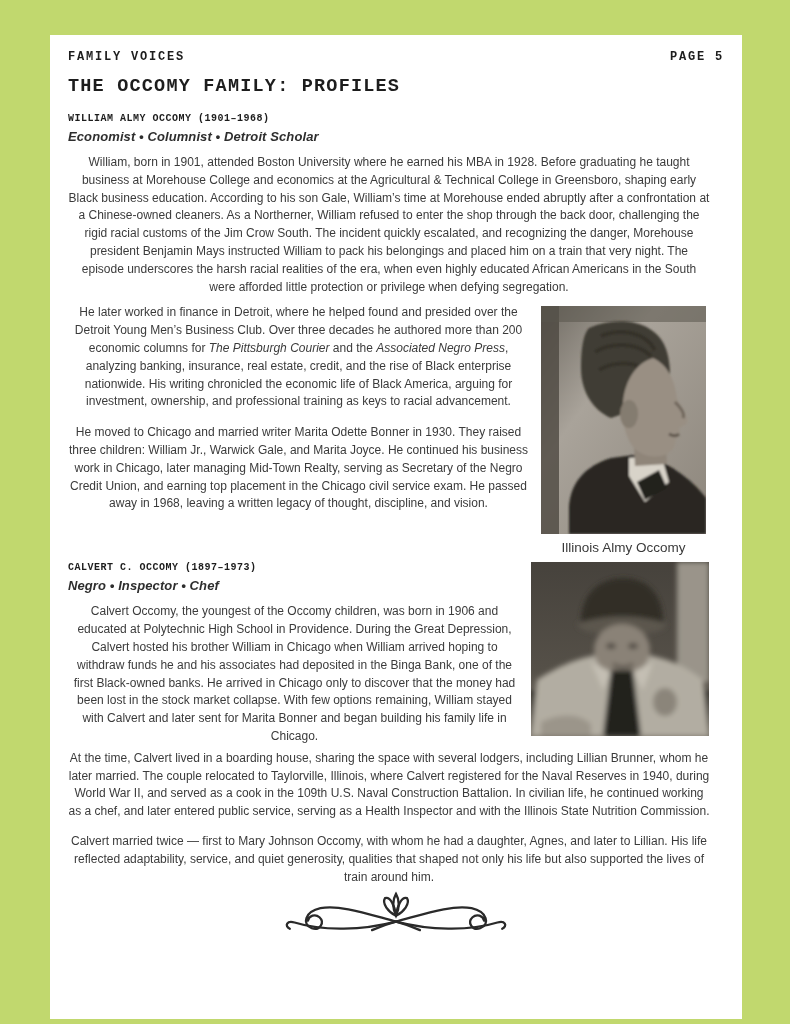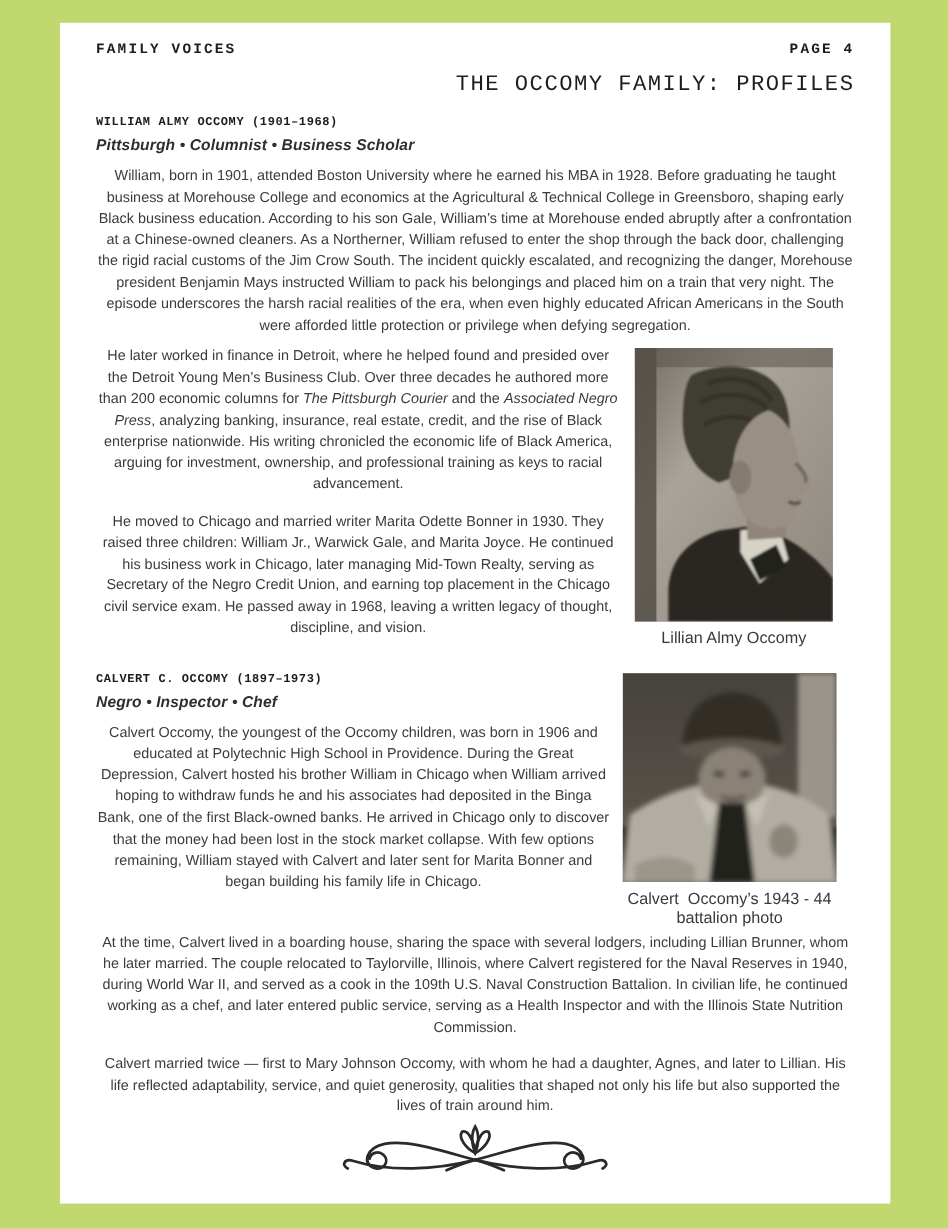--- a/index.html
+++ b/index.html
@@ -5,28 +5,28 @@
   :root{
     --border-green:#c1d86e;
     --heading-text:#1d1d1d;
     --body-text:#3b3b3b;
     --page-bg:#ffffff;
   }
   *{margin:0;padding:0;box-sizing:border-box;}
   html,body{width:790px;height:1024px;overflow:hidden;}
   body{background:var(--border-green);position:relative;
        font-family:"Liberation Sans",sans-serif;}
-  .page{position:absolute;left:50px;top:19px;width:692px;height:984px;
-        background:var(--page-bg);padding:0 30px;overflow:hidden;}
+  .page{position:absolute;left:50px;top:35px;width:692px;height:984px;
+        background:var(--page-bg);padding:0 18px;overflow:hidden;}
 
   .masthead{display:flex;justify-content:space-between;padding-top:15px;
         font-family:"Liberation Mono",monospace;font-weight:bold;
         font-size:12px;letter-spacing:1.8px;color:var(--heading-text);}
-  h1{margin-top:12px;text-align:right;font-family:"Liberation Mono",monospace;
-        font-weight:normal;font-size:18.5px;letter-spacing:1.2px;color:var(--heading-text);}
+  h1{margin-top:12px;text-align:left;font-family:"Liberation Mono",monospace;
+        font-weight:bold;font-size:18.5px;letter-spacing:1.2px;color:var(--heading-text);}
 
   h2{font-family:"Liberation Mono",monospace;font-weight:bold;font-size:10px;
         letter-spacing:.5px;color:var(--heading-text);}
   .subtitle{margin-top:5px;font-size:13px;font-weight:bold;font-style:italic;
         color:#2e2e2e;letter-spacing:.1px;}
   p.body{margin-top:10px;font-size:12px;line-height:17.8px;color:var(--body-text);
         max-width:642px;text-align:center;}
   p.body + p.body{margin-top:13px;}
 
   .sec-william h2{margin-top:16px;}
@@ -47,28 +47,28 @@
   .flourish{clear:both;margin-top:4px;text-align:center;}
   .flourish svg{display:inline-block;}
 </style>
 </head>
 <body>
 
 <div class="page">
 
   <div class="masthead">
     <span>FAMILY VOICES</span>
-    <span>PAGE 4</span>
+    <span>PAGE 5</span>
   </div>
 
   <h1>THE OCCOMY FAMILY: PROFILES</h1>
 
   <section class="sec-william">
     <h2>WILLIAM ALMY OCCOMY (1901–1968)</h2>
-    <p class="subtitle">Pittsburgh • Columnist • Business Scholar</p>
+    <p class="subtitle">Economist • Columnist • Detroit Scholar</p>
     <p class="body">William, born in 1901, attended Boston University where he earned his MBA in 1928. Before graduating he taught business at Morehouse College and economics at the Agricultural &amp; Technical College in Greensboro, shaping early Black business education. According to his son Gale, William’s time at Morehouse ended abruptly after a confrontation at a Chinese-owned cleaners. As a Northerner, William refused to enter the shop through the back door, challenging the rigid racial customs of the Jim Crow South. The incident quickly escalated, and recognizing the danger, Morehouse president Benjamin Mays instructed William to pack his belongings and placed him on a train that very night. The episode underscores the harsh racial realities of the era, when even highly educated African Americans in the South were afforded little protection or privilege when defying segregation.</p>
 
     <div class="wrap">
       <figure class="fig1">
         <svg width="165" height="228" viewBox="0 0 165 228" role="img">
           <defs>
             <linearGradient id="wbg" x1="0" y1="0" x2="1" y2="1">
               <stop offset="0" stop-color="#6f6a62"></stop>
               <stop offset="0.35" stop-color="#a9a39a"></stop>
               <stop offset="1" stop-color="#8d867c"></stop>
@@ -86,21 +86,21 @@
             <path d="M96,176 L118,164 L126,182 L104,194 Z" fill="#23211c"></path>
             <path d="M92,120 L124,118 L126,158 L94,160 Z" fill="#8f8579"></path>
             <path d="M48,22 C80,8 118,16 126,46 C132,68 128,84 122,94 L70,112 C52,104 40,86 40,62 C40,44 42,28 48,22 Z" fill="#413d34"></path>
             <path d="M60,30 C80,22 104,26 114,44 M54,46 C70,36 96,36 110,50 M58,64 C74,54 96,56 108,66" stroke="#2d2a23" stroke-width="4" fill="none" opacity=".6"></path>
             <path d="M112,52 C126,58 134,74 136,92 C138,100 144,106 146,112 C148,118 142,120 138,122 C140,128 138,132 134,134 C136,140 130,148 120,150 C108,152 96,148 90,138 C84,128 80,112 82,96 C84,74 96,56 112,52 Z" fill="#998f83"></path>
             <path d="M134,96 C140,102 144,108 142,112" stroke="#6f665b" stroke-width="3" fill="none"></path>
             <path d="M128,128 C132,130 136,130 138,128" stroke="#5f574d" stroke-width="3" fill="none"></path>
             <ellipse cx="88" cy="108" rx="9" ry="14" fill="#847b6f"></ellipse>
           </g>
         </svg>
-        <figcaption>Lillian Almy Occomy</figcaption>
+        <figcaption>Illinois Almy Occomy</figcaption>
       </figure>
 
       <p class="body"><span>He later worked in finance in Detroit, where he helped found and presided over the Detroit Young Men’s Business Club. Over three decades he authored more than 200 economic columns for </span><i>The Pittsburgh Courier</i><span> and the </span><i>Associated Negro Press</i><span>, analyzing banking, insurance, real estate, credit, and the rise of Black enterprise nationwide. His writing chronicled the economic life of Black America, arguing for investment, ownership, and professional training as keys to racial advancement.</span></p>
 
       <p class="body">He moved to Chicago and married writer Marita Odette Bonner in 1930. They raised three children: William Jr., Warwick Gale, and Marita Joyce. He continued his business work in Chicago, later managing Mid-Town Realty, serving as Secretary of the Negro Credit Union, and earning top placement in the Chicago civil service exam. He passed away in 1968, leaving a written legacy of thought, discipline, and vision.</p>
     </div>
   </section>
 
   <section class="sec-calvert">
     <figure class="fig2">
@@ -126,21 +126,20 @@
           <ellipse cx="80" cy="84" rx="5" ry="3" fill="#4f4a42"></ellipse>
           <ellipse cx="102" cy="84" rx="5" ry="3" fill="#4f4a42"></ellipse>
           <path d="M82,102 C88,106 96,106 102,102" stroke="#57514a" stroke-width="3" fill="none"></path>
           <path d="M80,108 L102,108 L110,174 L72,174 Z" fill="#24221e"></path>
           <path d="M60,100 L80,110 L72,128 Z" fill="#c4bfb4"></path>
           <path d="M122,100 L102,110 L112,128 Z" fill="#c4bfb4"></path>
           <ellipse cx="134" cy="140" rx="12" ry="14" fill="#8b857a"></ellipse>
           <path d="M10,160 C30,150 50,152 60,162 L60,174 L10,174 Z" fill="#9b958a"></path>
         </g>
       </svg>
-      <figcaption><span>Calvert  Occomy’s 1943 - 44</span><br><span>battalion photo</span></figcaption>
     </figure>
 
     <h2>CALVERT C. OCCOMY (1897–1973)</h2>
     <p class="subtitle">Negro • Inspector • Chef</p>
     <p class="body">Calvert Occomy, the youngest of the Occomy children, was born in 1906 and educated at Polytechnic High School in Providence. During the Great Depression, Calvert hosted his brother William in Chicago when William arrived hoping to withdraw funds he and his associates had deposited in the Binga Bank, one of the first Black-owned banks. He arrived in Chicago only to discover that the money had been lost in the stock market collapse. With few options remaining, William stayed with Calvert and later sent for Marita Bonner and began building his family life in Chicago.</p>
     <p class="body clearpara">At the time, Calvert lived in a boarding house, sharing the space with several lodgers, including Lillian Brunner, whom he later married. The couple relocated to Taylorville, Illinois, where Calvert registered for the Naval Reserves in 1940, during World War II, and served as a cook in the 109th U.S. Naval Construction Battalion. In civilian life, he continued working as a chef, and later entered public service, serving as a Health Inspector and with the Illinois State Nutrition Commission.</p>
     <p class="body fullpara">Calvert married twice — first to Mary Johnson Occomy, with whom he had a daughter, Agnes, and later to Lillian. His life reflected adaptability, service, and quiet generosity, qualities that shaped not only his life but also supported the lives of train around him.</p>
   </section>
 
   <div class="flourish">

